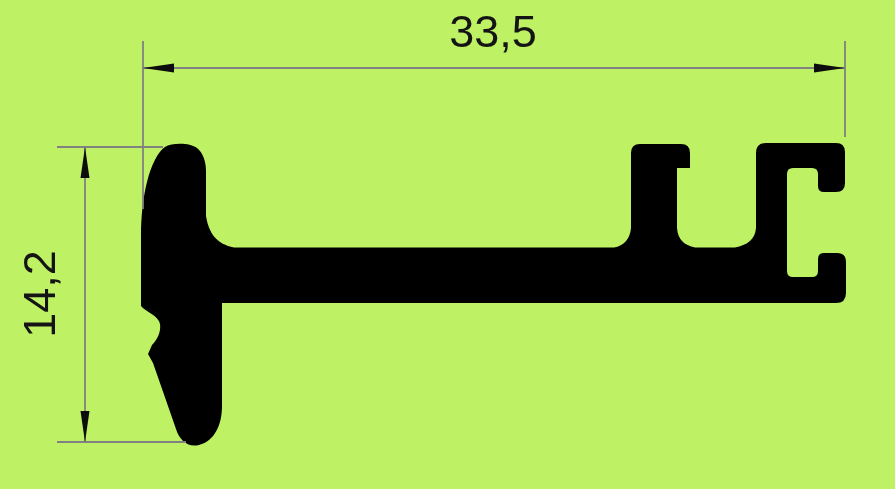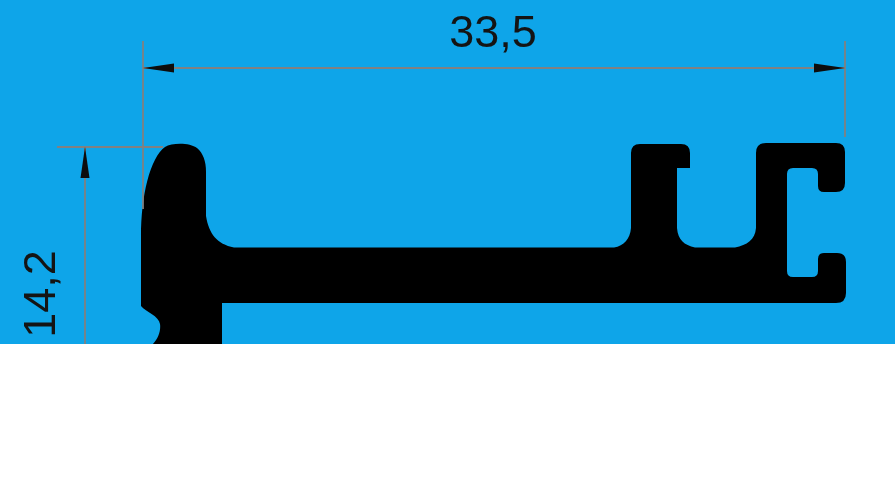--- a/index.html
+++ b/index.html
@@ -3,22 +3,22 @@
 <meta charset="utf-8">
 <style>
   html, body {
     margin: 0;
     padding: 0;
     background: #ffffff;
   }
   .canvas {
     position: relative;
     width: 895px;
-    height: 344px;
-    background: #0ea5e9;
+    height: 489px;
+    background: #bef264;
     overflow: hidden;
   }
   svg { display: block; }
   .dim-text {
     font-family: "Liberation Sans", sans-serif;
     font-size: 45px;
     font-weight: 400;
   }
   .dim-line, .ext-line {
     fill: none;

